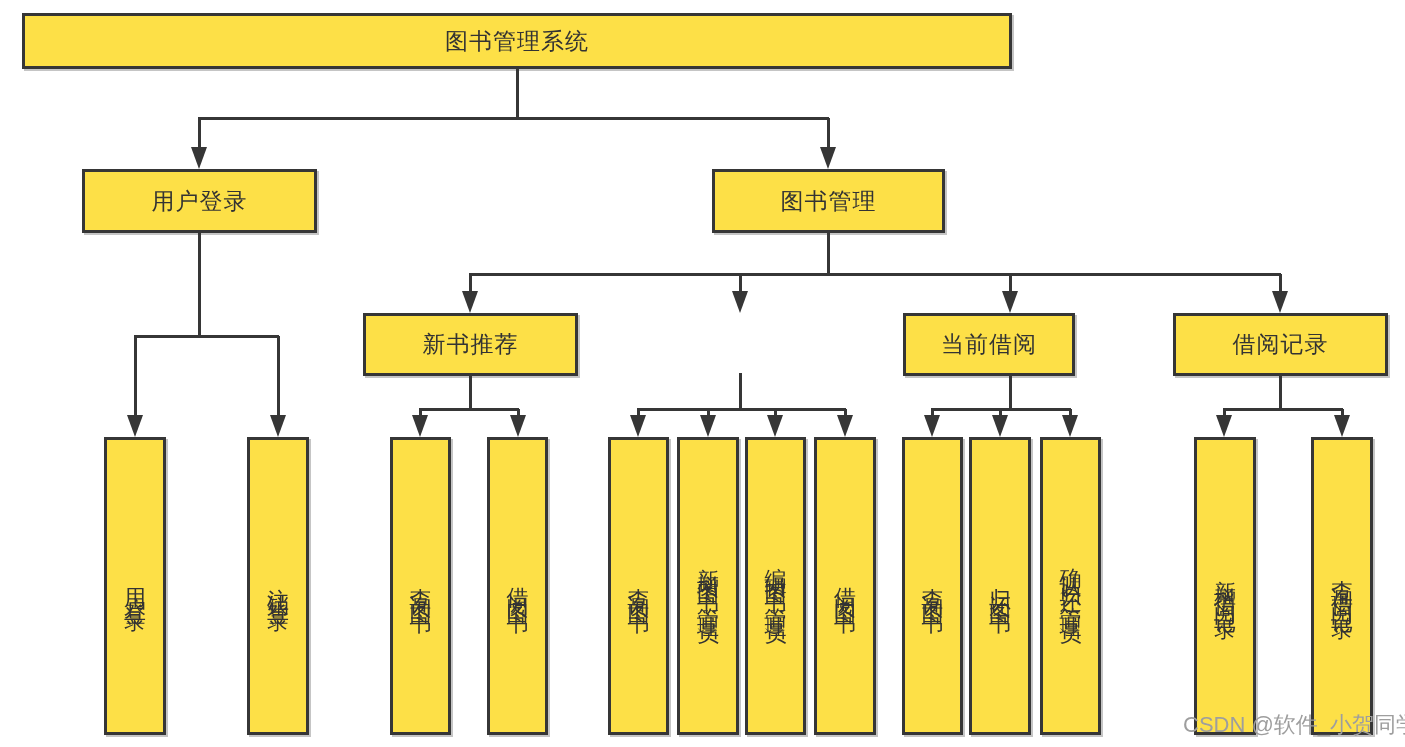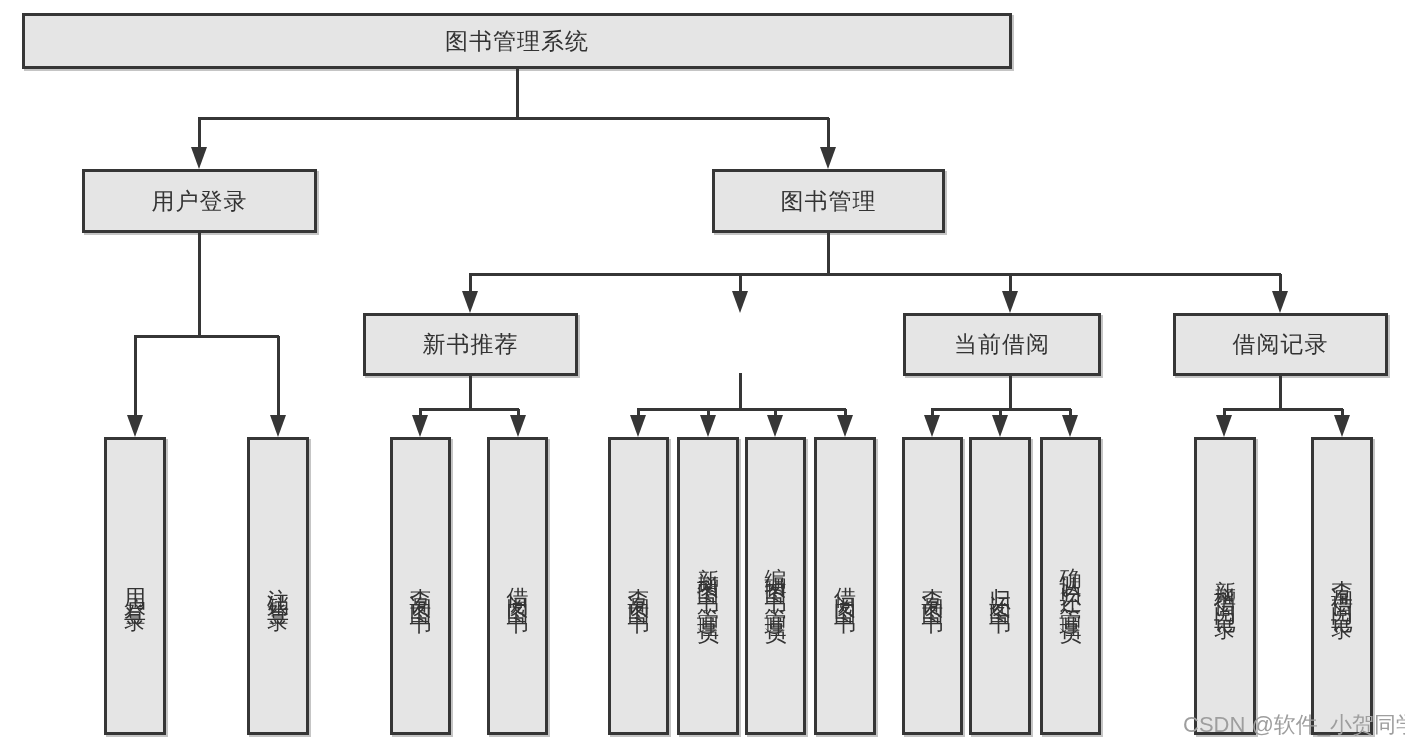--- a/index.html
+++ b/index.html
@@ -8,21 +8,21 @@
     width: 1405px;
     height: 747px;
     background: #ffffff;
     font-family: "Liberation Sans", "DejaVu Sans", sans-serif;
     color: #333333;
     overflow: hidden;
   }
   .box {
     position: absolute;
     box-sizing: border-box;
-    background: #e5e5e5;
+    background: #fde047;
     border: 3px solid #363636;
     box-shadow: 2px 2px 0 rgba(90,90,90,0.35);
     display: flex;
     align-items: center;
     justify-content: center;
   }
   .hbox span {
     font-size: 23px;
     letter-spacing: 1px;
     white-space: nowrap;
@@ -66,21 +66,21 @@
   <div class="box hbox" style="left:82px;top:169px;width:235px;height:64px">
     <span>用户登录</span>
   </div>
   <div class="box hbox" style="left:363px;top:313px;width:215px;height:63px">
     <span>新书推荐</span>
   </div>
 
   <div class="box hbox" style="left:712px;top:169px;width:233px;height:64px">
     <span>图书管理</span>
   </div>
-  <div class="box hbox" style="left:903px;top:313px;width:198px;height:63px">
+  <div class="box hbox" style="left:903px;top:313px;width:172px;height:63px">
     <span>当前借阅</span>
   </div>
   <div class="box hbox" style="left:1173px;top:313px;width:215px;height:63px">
     <span>借阅记录</span>
   </div>
 
   <div class="box vbox" style="left:104px;top:437px;width:62px;height:298px">
     <span>用户登录</span>
   </div>
   <div class="box vbox" style="left:247px;top:437px;width:62px;height:298px">

